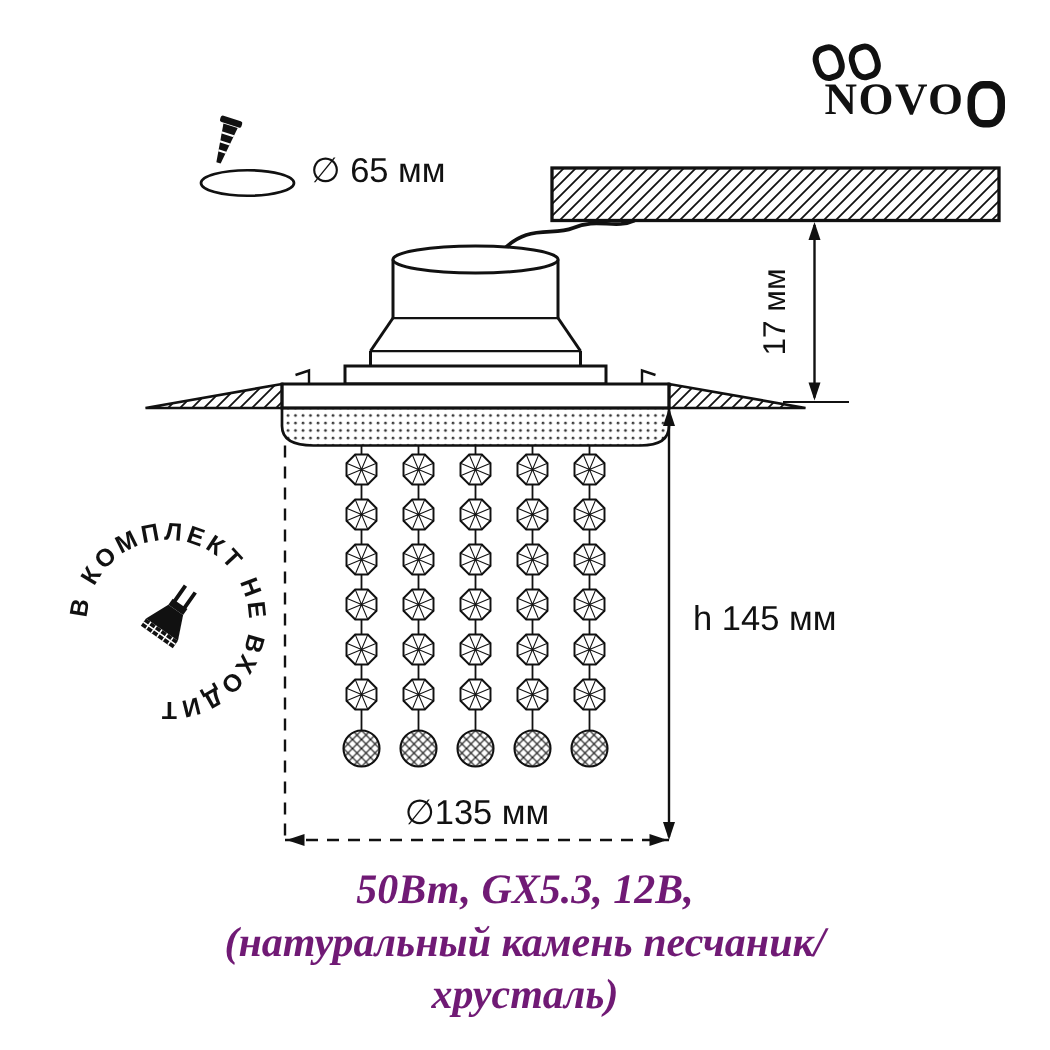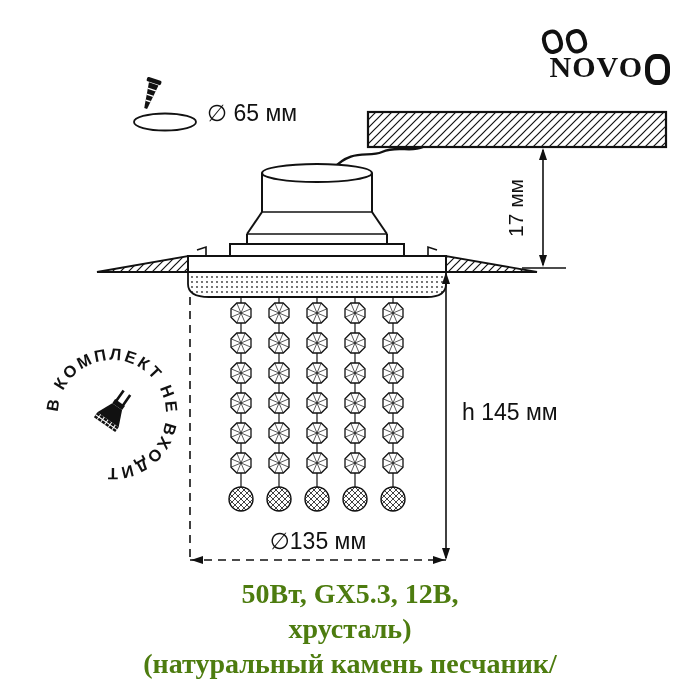--- a/index.html
+++ b/index.html
@@ -15,22 +15,22 @@
   .logo-rings{position:absolute;top:0;right:86px;display:flex;gap:3px;transform:rotate(-18deg);}
   .ring{display:inline-block;border:4px solid #111;border-radius:42%;}
   .ring.small{width:12px;height:16px;}
   .ring.small.r2{margin-top:7px;}
   .logo-word{display:flex;align-items:flex-end;font-family:"Liberation Serif",serif;
     font-weight:bold;font-size:30px;letter-spacing:1px;line-height:1;}
   .ring.big{width:15px;height:21px;border-width:5px;margin:0 2px -3px 2px;}
 
   
   .specs{position:absolute;left:0;right:0;top:576px;text-align:center;
-    font-family:"Liberation Serif",serif;font-weight:bold;
-    font-size:28px;line-height:35px;color:#4d7c0f;}
+    font-family:"Liberation Serif",serif;font-style:italic;font-weight:bold;
+    font-size:28px;line-height:35px;color:#701a75;}
 </style>
 </head>
 <body>
 
 <div class="page">
 
   <div class="logo">
     <div class="logo-rings">
       <span class="ring small r1"></span>
       <span class="ring small r2"></span>
@@ -193,17 +193,17 @@
         <rect x="-6" y="-14" width="12" height="5" fill="#111"></rect>
         <polygon points="-6,-9 6,-9 13,7 -13,7" fill="#111"></polygon>
         <rect x="-13" y="7" width="26" height="6" fill="#111"></rect>
         <path d="M-9,7 V13 M-4.5,7 V13 M0,7 V13 M4.5,7 V13 M9,7 V13 M-13,10 H13" stroke="#fff" stroke-width="1" fill="none"></path>
       </g>
     </g>
   </svg>
 
   <div class="specs">
     <div>50Вт, GX5.3, 12В,</div>
+    <div>(натуральный камень песчаник/</div>
     <div>хрусталь)</div>
-    <div>(натуральный камень песчаник/</div>
   </div>
 
 </div>
 
 </body></html>

